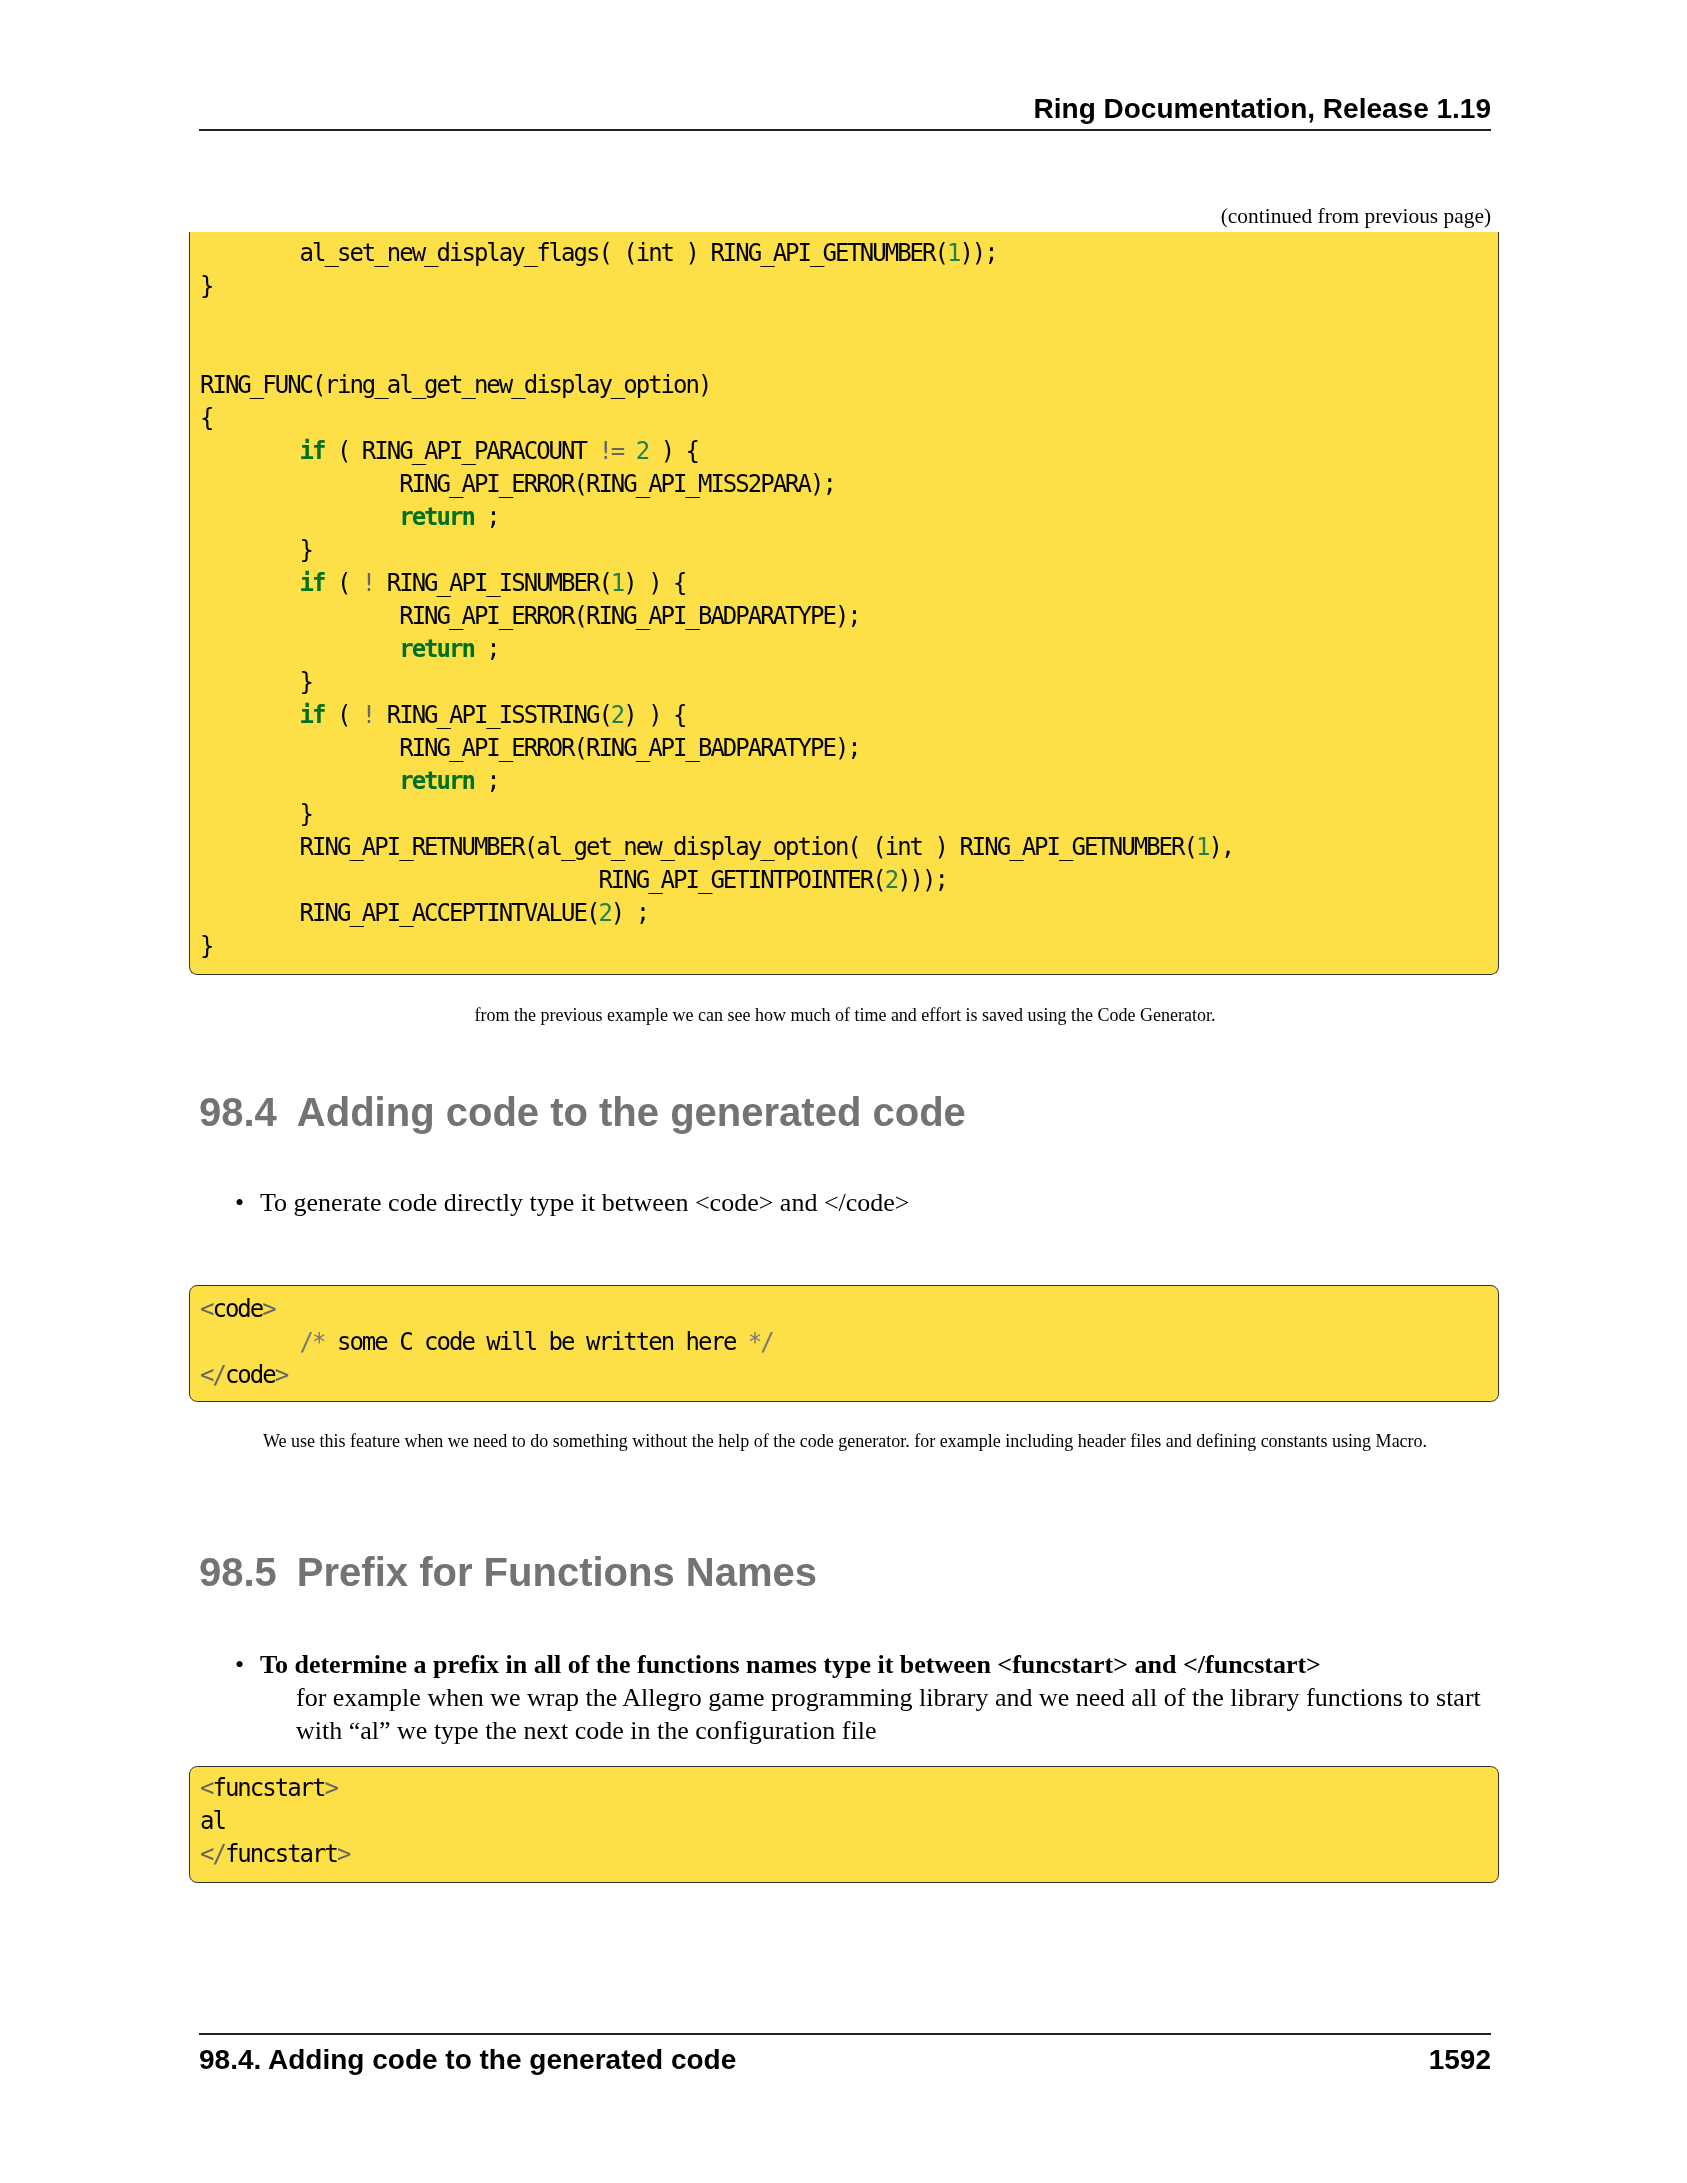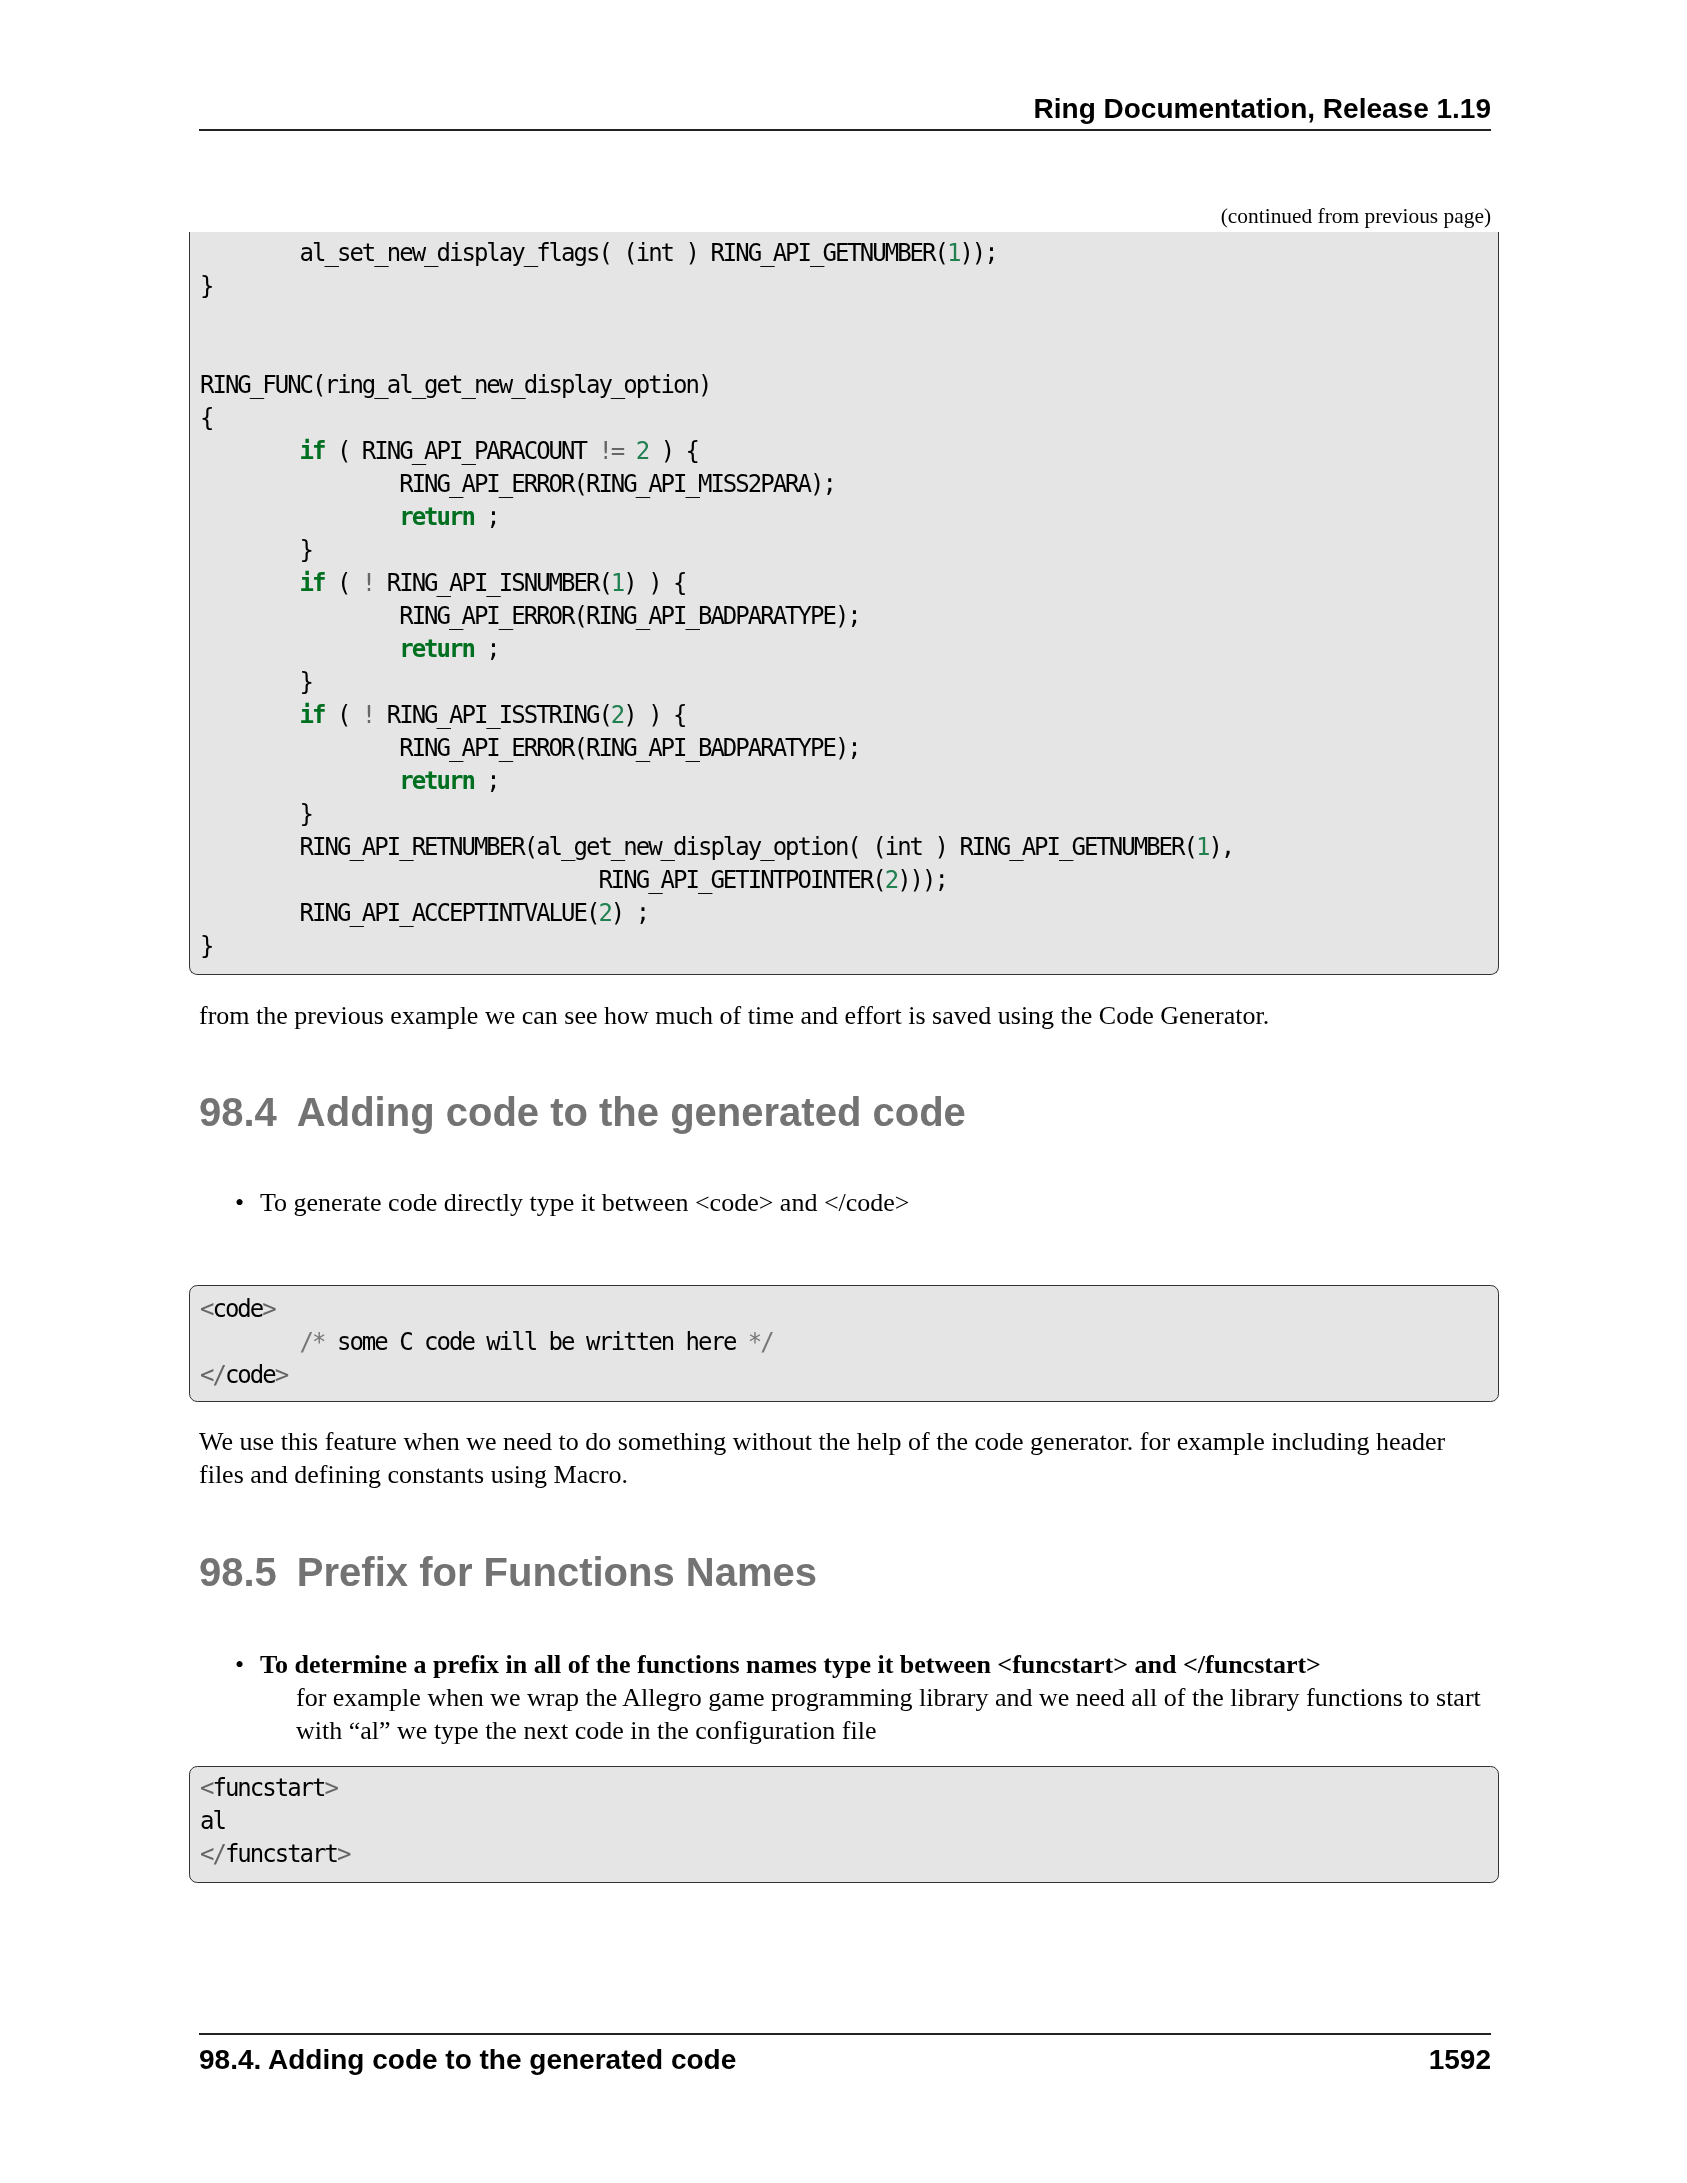--- a/index.html
+++ b/index.html
@@ -6,33 +6,33 @@
   body { width: 1687px; height: 2183px; position: relative; overflow: hidden; color: #000; }
   .page { position: absolute; left: 199px; top: 0; width: 1292px; }
 
   .header { position: absolute; top: 92px; left: 0; width: 1292px; text-align: right;
     font-family: "Liberation Sans", sans-serif; font-weight: bold; font-size: 28px; line-height: 33px; }
   .header-rule { position: absolute; top: 129px; left: 0; width: 1292px; height: 1.6px; background: #222; }
 
   .continued { position: absolute; top: 204px; right: 0; font-family: "Liberation Serif", serif;
     font-size: 21.4px; line-height: 25px; }
 
-  .code-block { position: absolute; left: -10px; width: 1310px; background: #e5e5e5;
+  .code-block { position: absolute; left: -10px; width: 1310px; background: #fde047;
     border: 1.6px solid #333; border-radius: 8.2px; box-sizing: border-box;
     font-family: "DejaVu Sans Mono", monospace; font-size: 24px; line-height: 33px;
     padding: 0 0 0 10px; white-space: pre; }
   .code-block.cont { top: 232px; height: 743px; border-top: none; border-radius: 0 0 8.2px 8.2px; padding-top: 5px; }
   .code-line { display: block; height: 33px; letter-spacing: -2px; }
   .kw { color: #007020; font-weight: bold; }
   .num { color: #208050; }
   .op { color: #666666; }
   .cm { color: #777; }
 
   .body-text { position: absolute; left: 0; width: 1292px; font-family: "Liberation Serif", serif;
-    font-size: 26px; line-height: 33px; }
+    font-size: 18px; line-height: 33px; text-align: center; }
 
   .h2 { position: absolute; left: 0; font-family: "Liberation Sans", sans-serif; font-weight: bold;
     font-size: 40px; line-height: 46px; color: #737373; }
   .h2 .num-part { margin-right: 20px; }
 
   .bullet { position: absolute; left: 36px; font-family: "Liberation Serif", serif; font-size: 26px; line-height: 33px; }
   .bullet .dot { display: inline-block; width: 25px; }
 
   .footer-rule { position: absolute; top: 2033px; left: 0; width: 1292px; height: 1.6px; background: #222; }
   .footer { position: absolute; top: 2043px; left: 0; width: 1292px; font-family: "Liberation Sans", sans-serif;

